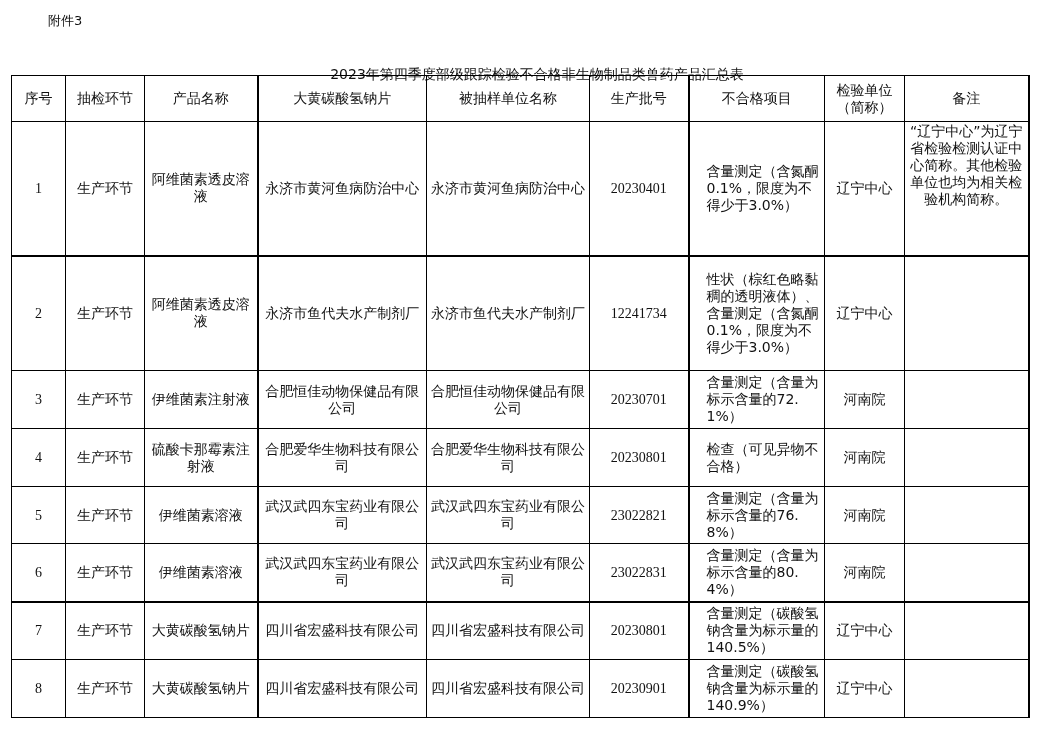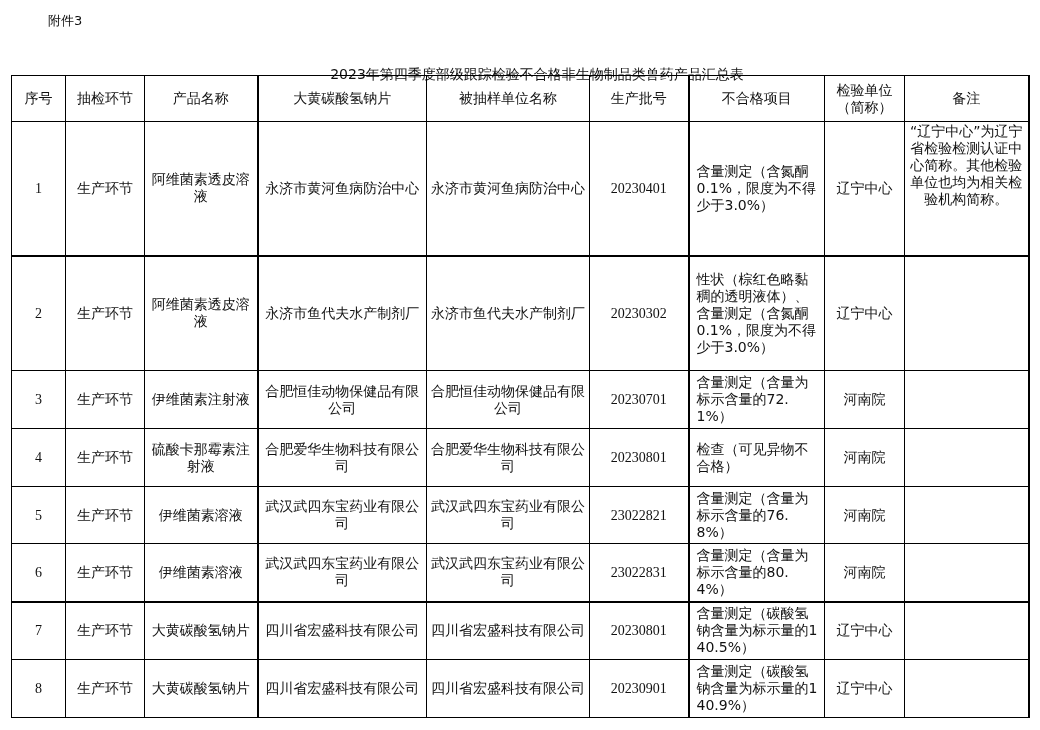--- a/index.html
+++ b/index.html
@@ -4,21 +4,21 @@
 <style>
   html, body { margin:0; padding:0; background:#ffffff; }
   body { width:1040px; height:730px; position:relative; overflow:hidden;
          font-family:"DejaVu Sans", "Liberation Sans", sans-serif; color:#111; }
   .attach { position:absolute; left:11px; top:12px; font-size:13px;margin-left:37px; }
   .title { position:absolute; left:0; width:1040px; top:46px; text-align:center; font-size:14px; padding-left:34px; box-sizing:border-box;margin-top:20px; }
   table { position:absolute; left:11px; top:75px; border-collapse:collapse; table-layout:fixed;border-radius:15px; }
   td, th { border:1px solid #000; text-align:center; vertical-align:middle; font-size:14px; font-weight:normal; line-height:17px; padding:0 4px; word-break:break-all; }
   th { font-size:14px; }
   td.num, td.batch { font-family:"Liberation Serif", "DejaVu Serif", serif; font-size:14px; }
-  td.left { text-align:left; padding-left:7px; }
+  td.left { text-align:left; padding-left:17px; }
   td.note { text-align:center; vertical-align:top; padding-top:1px; }
   .bl { border-left:2px solid #000; }
   .br { border-right:2px solid #000;margin-left:28px; }
   .bt { border-top:2px solid #000; }
 </style>
 </head>
 <body>
 
 <div class="attach">附件3</div>
 <div class="title">2023年第四季度部级跟踪检验不合格非生物制品类兽药产品汇总表</div>
@@ -59,21 +59,21 @@
       <td class="left bl">含量测定（含氮酮0.1%，限度为不得少于3.0%）</td>
       <td>辽宁中心</td>
       <td class="note br">“辽宁中心”为辽宁省检验检测认证中心简称。其他检验单位也均为相关检验机构简称。</td>
     </tr>
     <tr style="height:115px" class="bt">
       <td class="num bt">2</td>
       <td class="bt">生产环节</td>
       <td class="bt">阿维菌素透皮溶液</td>
       <td class="bl bt">永济市鱼代夫水产制剂厂</td>
       <td class="bt">永济市鱼代夫水产制剂厂</td>
-      <td class="batch bt">20230302</td>
+      <td class="batch bt">12241734</td>
       <td class="left bl bt">性状（棕红色略黏稠的透明液体）、含量测定（含氮酮0.1%，限度为不得少于3.0%）</td>
       <td class="bt">辽宁中心</td>
       <td class="note br bt"></td>
     </tr>
     <tr style="height:58px">
       <td class="num">3</td>
       <td>生产环节</td>
       <td>伊维菌素注射液</td>
       <td class="bl">合肥恒佳动物保健品有限公司</td>
       <td>合肥恒佳动物保健品有限公司</td>

